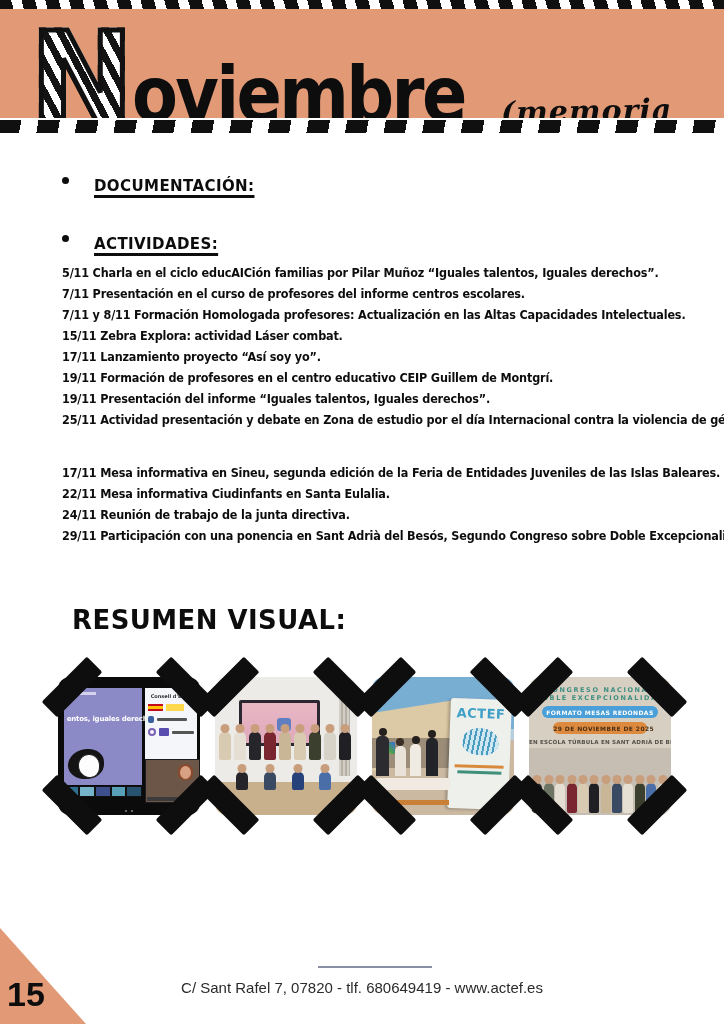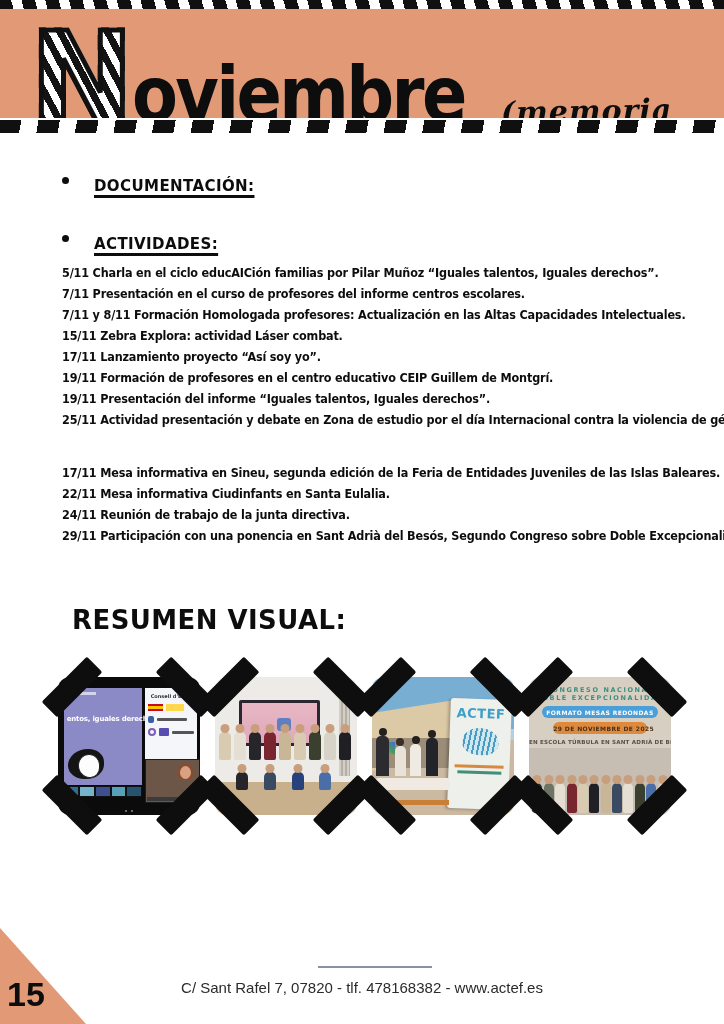--- a/index.html
+++ b/index.html
@@ -328,17 +328,17 @@
           <i class="pp t6"></i>
           <i class="pp t11"></i>
           <i class="pp t7"></i>
         </div>
       </div>
     </div>
 
   </div>
 
   <div class="footer-line"></div>
-  <div class="footer-text">C/ Sant Rafel 7, 07820 - tlf. 478168382 - www.actef.es</div>
+  <div class="footer-text">C/ Sant Rafel 7, 07820 - tlf. 680649419 - www.actef.es</div>
   <div class="corner-tri"></div>
   <div class="page-num">15</div>
 
 </div>
 
 </body></html>

